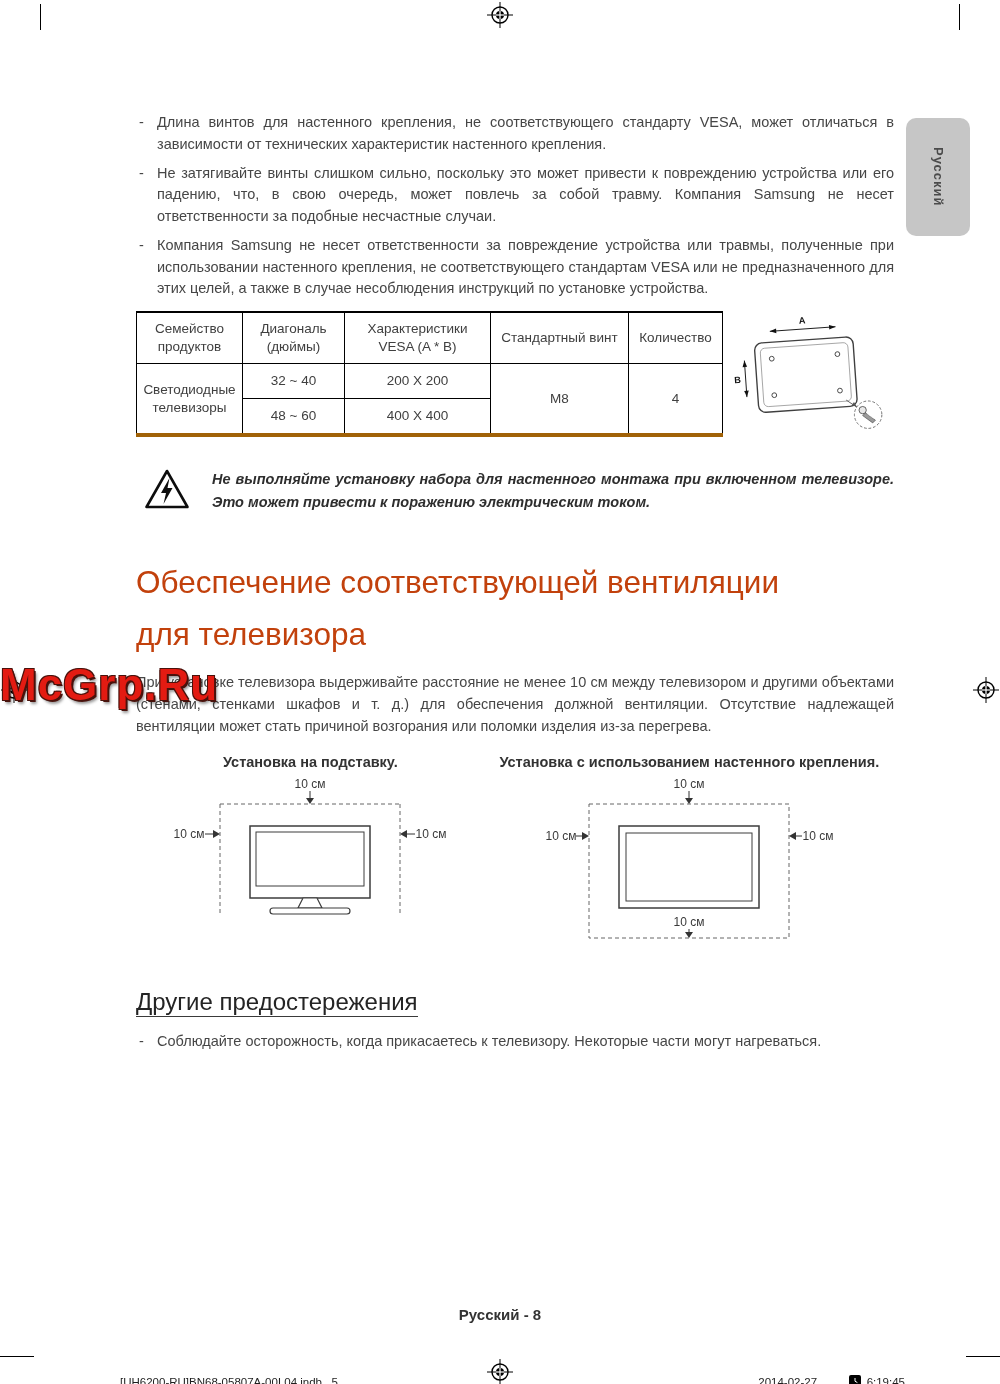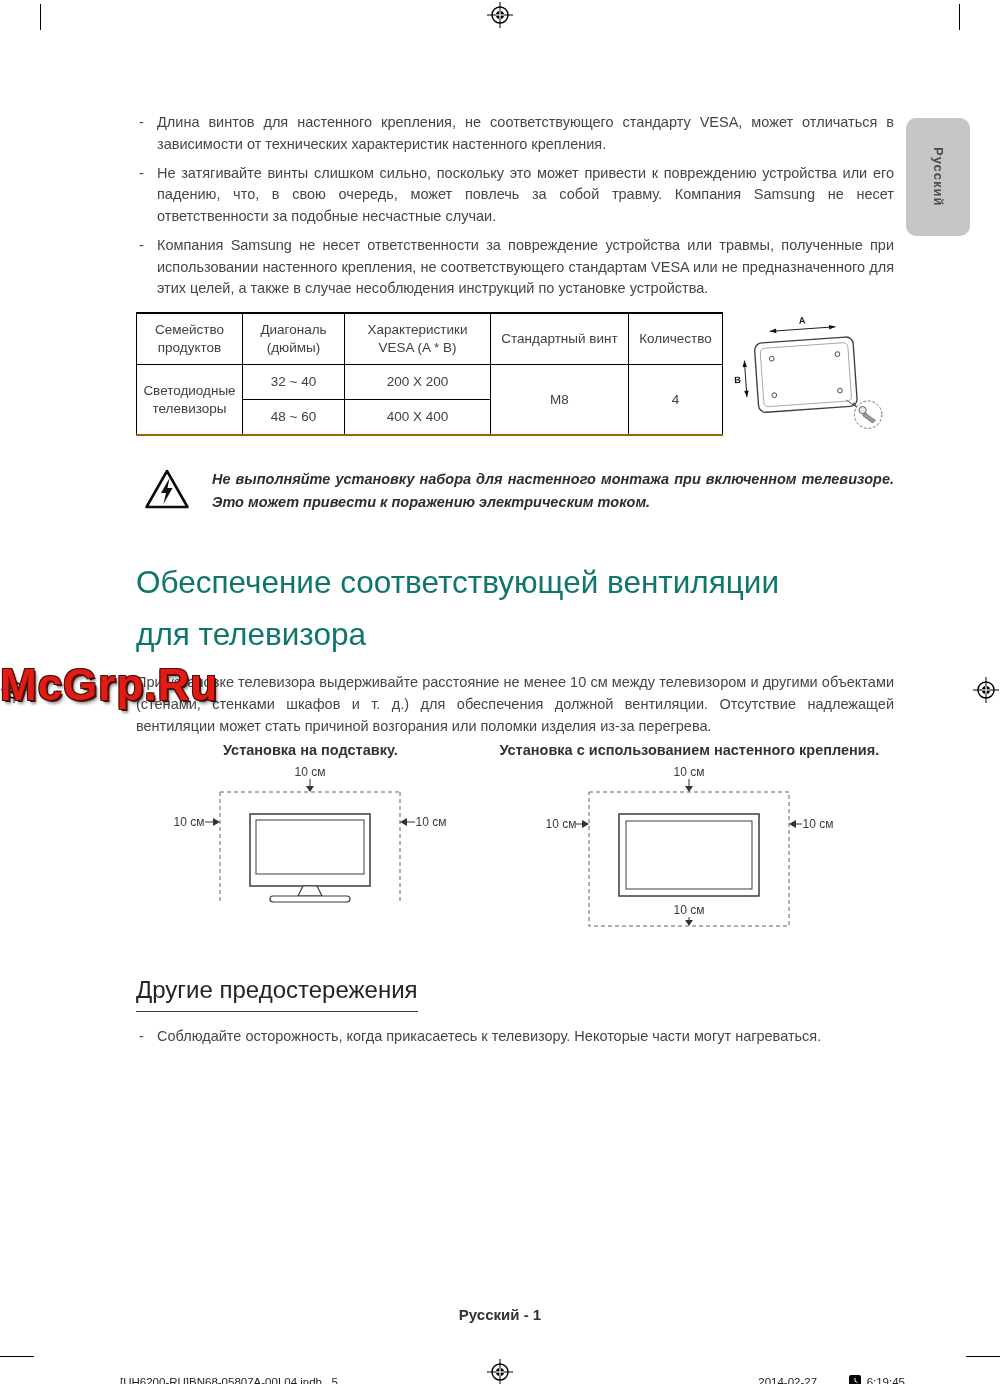--- a/index.html
+++ b/index.html
@@ -24,50 +24,50 @@
   }
   
   .content { position:absolute; left:136px; top:112px; width:758px; }
   .dash-list { list-style:none; margin:0; padding:0; font-size:14.5px; line-height:1.5; }
   .dash-list li { position:relative; padding-left:21px; margin-bottom:7px; text-align:justify; }
   .dash-list li::before { content:"-"; position:absolute; left:3px; }
   
   .table-figure { display:flex; align-items:center; margin-top:10px; }
   .vesa-table {
     border-collapse:collapse; font-size:13.5px; color:#404040;
-    border-top:2px solid #000; border-bottom:2px solid #a16207; flex:none;
+    border-top:2px solid #000; border-bottom:4px solid #a16207; flex:none;
   }
   .vesa-table th, .vesa-table td {
     border:1px solid #000; text-align:center; vertical-align:middle;
     font-weight:normal; padding:4px 6px; line-height:1.3;
   }
   .vesa-table thead th { height:42px; }
   .vesa-table tbody td { height:26px; }
   .tv-fig { margin-left:8px; flex:none; }
   .tv-fig text, .diagram svg text { font-family:"Liberation Sans", sans-serif; }
   
   .warning { display:flex; align-items:center; margin-top:30px; }
   .warning-icon { flex:none; margin-left:8px; }
   .warning-text { margin:0 0 0 22px; font-weight:bold; font-size:14.5px; line-height:1.6; text-align:justify; color:#2e2e2e;font-style:italic; }
   
-  .vent-title { margin:42px 0 0; font-size:31.5px; font-weight:normal; color:#0f766e; line-height:52px; letter-spacing:0; }
+  .vent-title { margin:42px 0 0; font-size:31.5px; font-weight:normal; color:#c2410c; line-height:52px; letter-spacing:0; }
   .vent-title span { display:block; }
   .body-para { margin:12px 0 0; font-size:14.5px; line-height:1.5; text-align:justify; }
   .vent-bullet { margin-top:12px; }
   
-  .diagrams { display:flex; margin-top:4px;justify-content:flex-end; }
+  .diagrams { display:flex; margin-top:16px; }
   .diagram { text-align:center; }
   .diagram-stand { width:46%; }
   .diagram-wall { width:54%; }
   .diagram-title { font-weight:bold; font-size:14.5px; color:#333; margin:0 0 4px; }
   .diagram svg text { font-size:12px; fill:#3a3a3a; }
   
   .other-title {
     margin:26px 0 0; display:inline-block; font-size:24px; font-weight:normal;
-    color:#242424; border-bottom:1px solid #3a3a3a; padding-bottom:7px;
+    color:#242424; border-bottom:1px solid #3a3a3a; 
   }
   .other-list { margin-top:14px; }
   
   .watermark {
     position:absolute; top:660px; left:0; width:100%; 
     font-size:44px; font-weight:bold; letter-spacing:1px; color:#e31b12;
     text-shadow:-1px -1px 0 #4a120c, 1px -1px 0 #4a120c, -1px 1px 0 #4a120c,
                 2px 2px 0 #4a120c, 3px 4px 3px rgba(0,0,0,.4);
     pointer-events:none;
   }
@@ -274,21 +274,21 @@
     <h2 class="other-title">Другие предостережения</h2>
 
     <ul class="dash-list other-list">
       <li>Соблюдайте осторожность, когда прикасаетесь к телевизору. Некоторые части могут нагреваться.</li>
     </ul>
 
   </div>
 
   <div class="watermark">McGrp.Ru</div>
 
-  <div class="page-footer">Русский - 1</div>
+  <div class="page-footer">Русский - 8</div>
 
   <div class="print-line">
     <span class="print-left">[UH6200-RU]BN68-05807A-00L04.indb   5</span>
     <span class="print-right">
       <span>2014-02-27</span>
       <span>
         <svg width="12" height="12" viewBox="0 0 12 12">
             <rect width="12" height="12" rx="2" fill="#000"></rect>
             <path d="M6 3v3.2l2.4 1.4" stroke="#fff" stroke-width="1" fill="none"></path>
           </svg>

